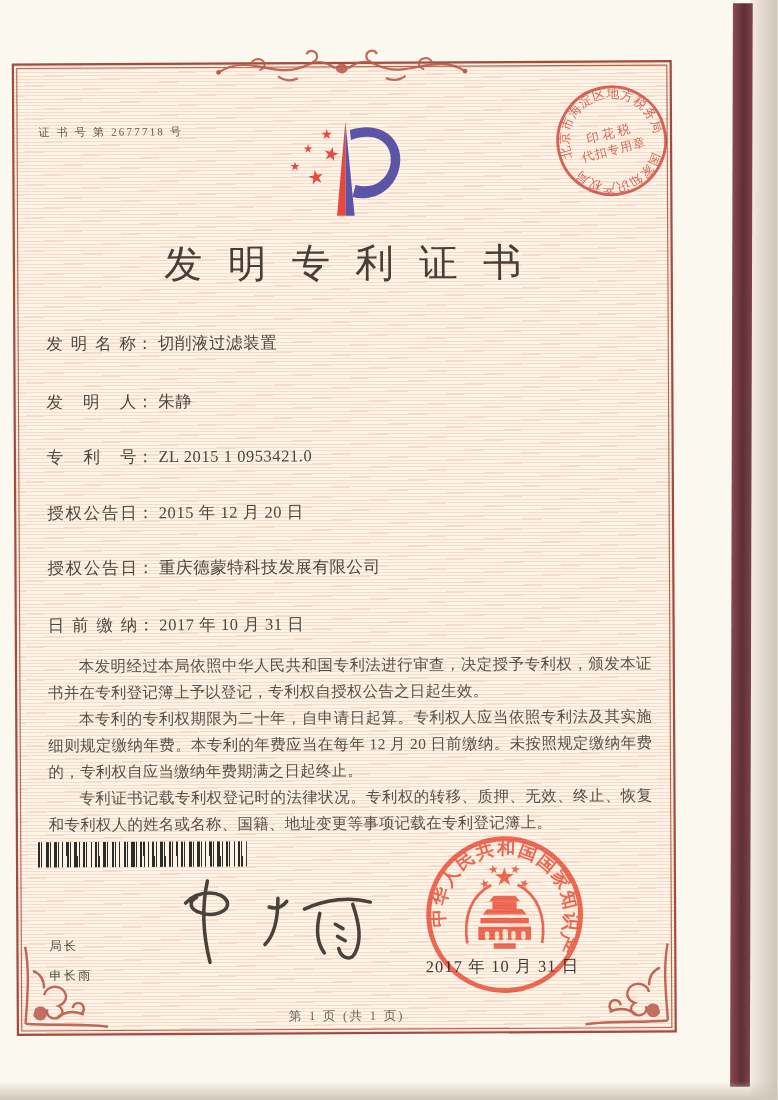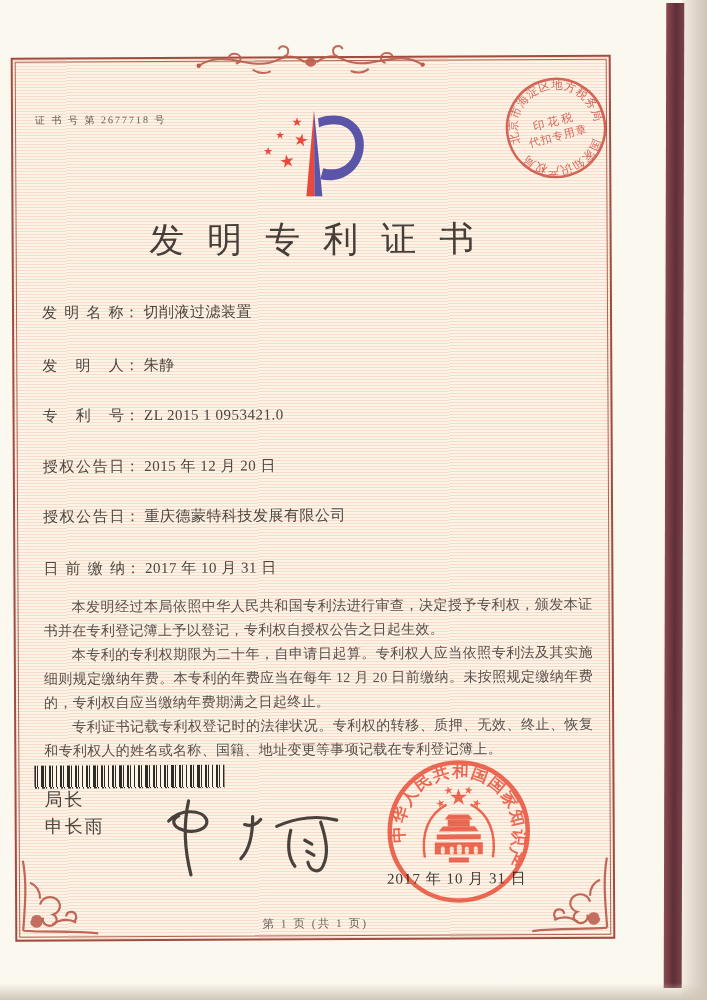--- a/index.html
+++ b/index.html
@@ -53,21 +53,21 @@
   .barcode{position:absolute;left:18px;top:706px;width:190px;height:23px;
     background:repeating-linear-gradient(90deg,
       #2b2b28 0 2px,#fdf3e7 2px 3px,
       #2b2b28 3px 4px,#fdf3e7 4px 7px,
       #2b2b28 7px 10px,#fdf3e7 10px 11px,
       #2b2b28 11px 12px,#fdf3e7 12px 15px,
       #2b2b28 15px 17px,#fdf3e7 17px 18px,
       #2b2b28 18px 19px,#fdf3e7 19px 22px,
       #2b2b28 22px 23px,#fdf3e7 23px 26px);}
 
-  .officer{position:absolute;left:28px;top:727px;font-size:18px;line-height:27px;color:#4c463f;letter-spacing:2px;}
+  .officer{position:absolute;left:28px;top:788px;font-size:11px;line-height:27px;color:#4c463f;letter-spacing:2px;}
   .signature{position:absolute;left:132px;top:736px;width:210px;height:88px;}
 
   .seal{position:absolute;left:368px;top:700px;width:148px;height:148px;
     mix-blend-mode:multiply;opacity:.92;}
   .issue-date{position:absolute;left:370px;top:812px;font-size:15px;color:#3e3a34;letter-spacing:1px;z-index:0;}
 
   .tax-stamp{position:absolute;left:490px;top:18px;width:106px;height:106px;
     transform:rotate(-14deg);mix-blend-mode:multiply;opacity:.85;}
 
   .page-num{position:absolute;top:858px;left:0;width:100%;text-align:center;

